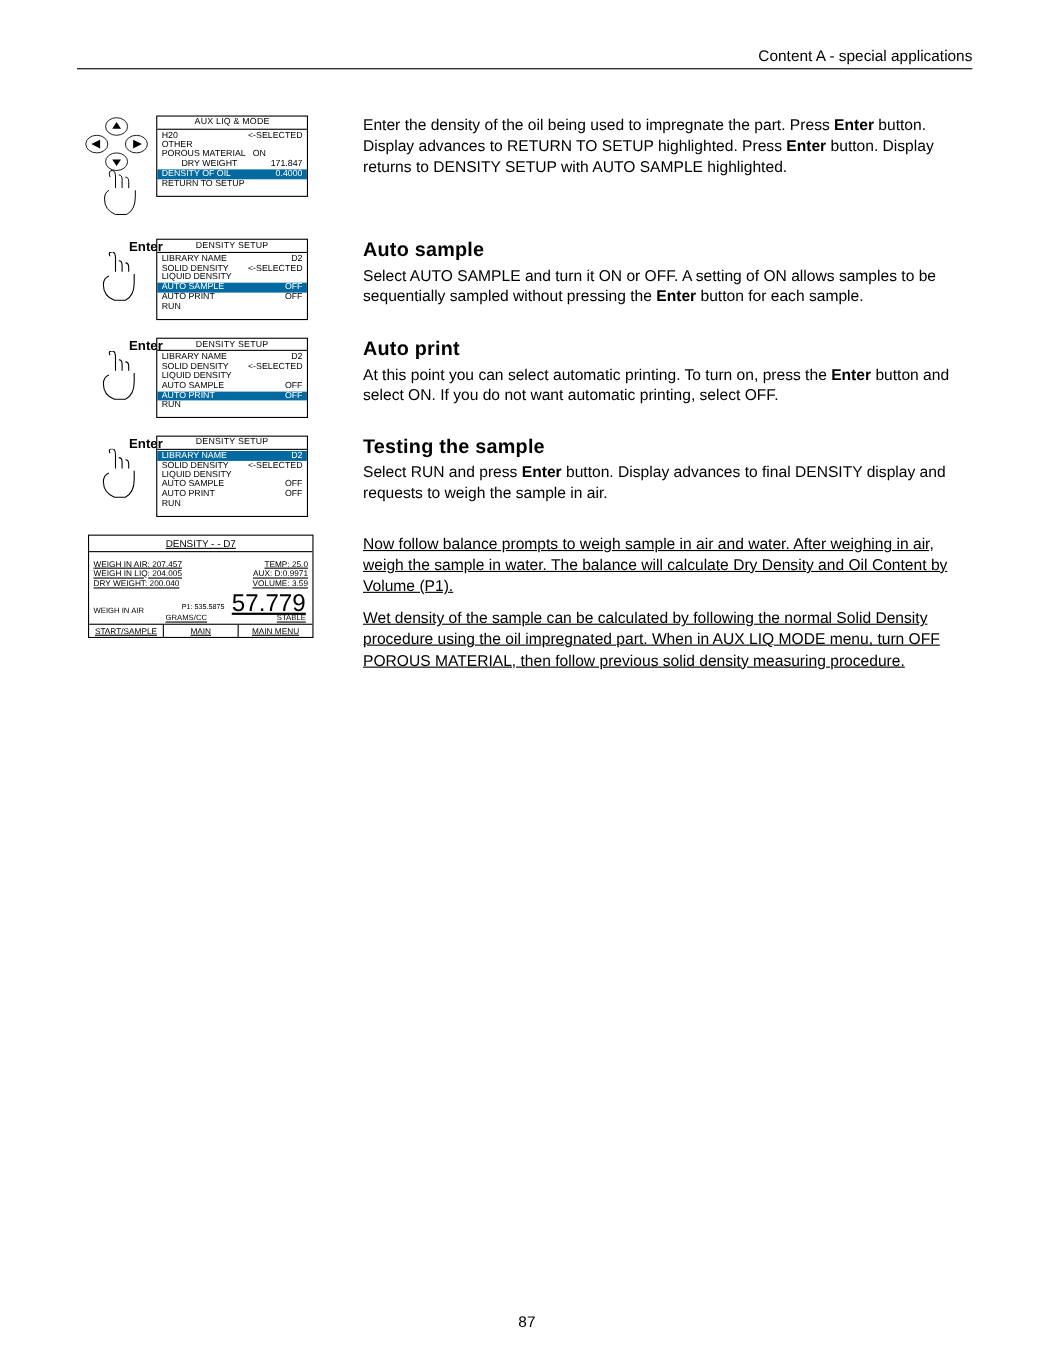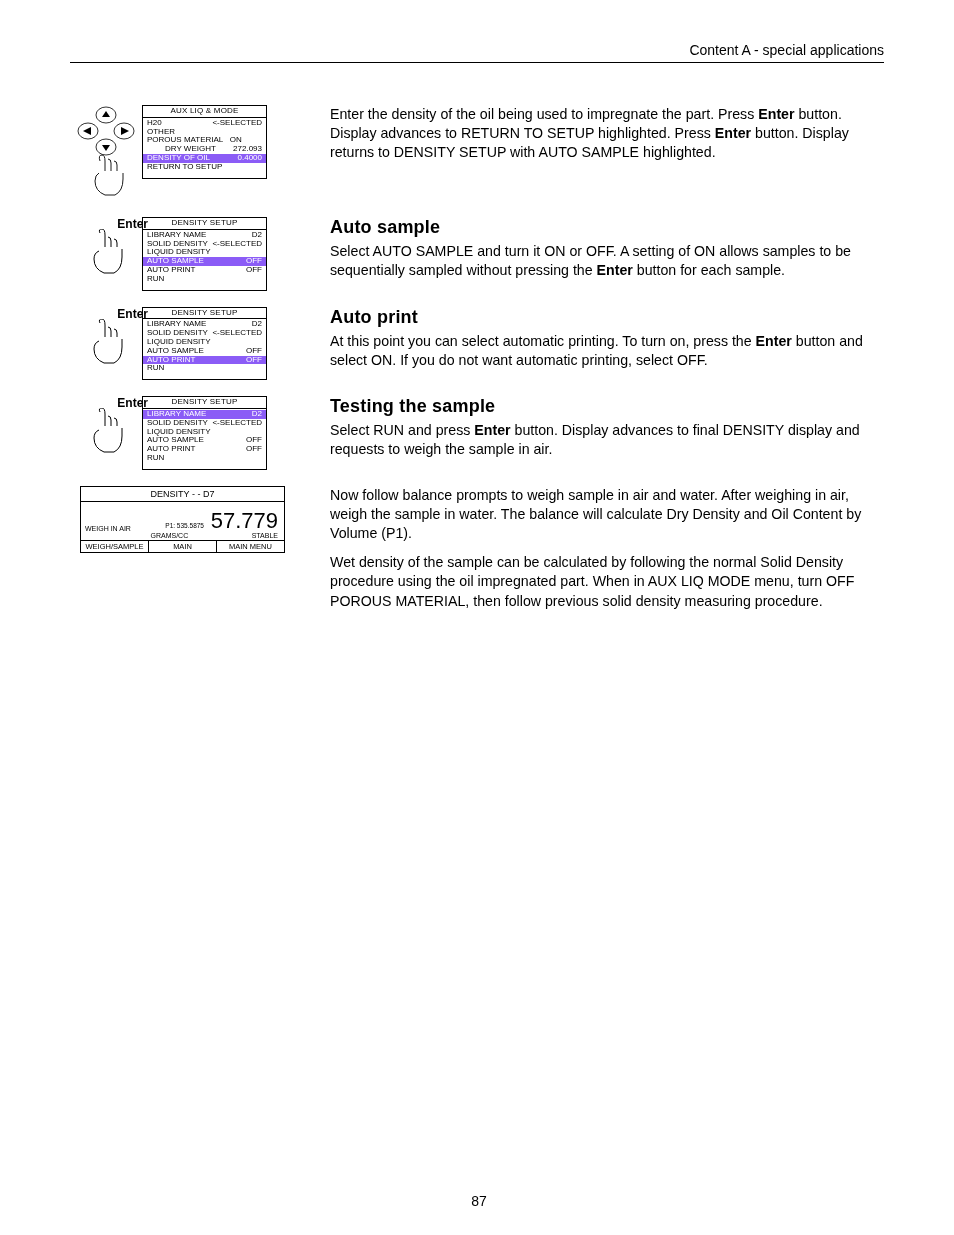--- a/index.html
+++ b/index.html
@@ -74,21 +74,21 @@
   .dpad {
     width: 72px;
     display: flex;
     flex-direction: column;
     align-items: center;
   }
 
   
   .lcd {
     border: 1px solid #000;
-    width: 125px;
+    width: 138px;
     font-family: "Arial Narrow", Arial, sans-serif;
     font-stretch: condensed;
     font-size: 8px;
     line-height: 1.1;
     box-sizing: border-box;
     padding-bottom: 6px;
   }
   .lcd .title {
     text-align: center;
     font-size: 8px;
@@ -101,21 +101,21 @@
   }
   .lcd .line {
     display: flex;
     justify-content: space-between;
     white-space: pre;
   }
   .lcd .indent {
     padding-left: 18px;
   }
   .lcd .hl {
-    background: #8b5cf6;
+    background: #0369a1;
     color: #fff;
     margin: 0 -4px;
     padding: 0 4px;
     align-items: center;
   }
 
   
   .density-display {
     border: 1px solid #000;
     width: 205px;
@@ -197,21 +197,21 @@
 
           <path d="M30,56 q-2,-6 2,-6 q3,0 3,6 v10 m3,-12 q3,0 3,4 v8 m3,-10 q3,0 3,4 v6 m-18,2 q-4,2 -4,8 q0,10 10,14 h10 q8,-4 8,-16 v-6" fill="none" stroke="#000" stroke-width="0.9"></path>
         </svg>
       </div>
       <div class="lcd">
         <div class="title">AUX LIQ &amp; MODE</div>
         <div class="rows">
             <div class="line"><span>H20</span><span>&lt;-SELECTED</span></div>
             <div class="line"><span>OTHER</span><span></span></div>
             <div class="line"><span>POROUS MATERIAL   ON</span><span></span></div>
-            <div class="line indent"><span>DRY WEIGHT</span><span>272.093</span></div>
+            <div class="line indent"><span>DRY WEIGHT</span><span>171.847</span></div>
             <div class="line hl indent"><span>DENSITY OF OIL</span><span>0.4000</span></div>
             <div class="line"><span>RETURN TO SETUP</span><span></span></div>
           </div>
       </div>
     </div>
     <div class="right-col">
       <div class="section-body">
         <span>Enter the density of the oil being used to impregnate the part. Press </span><span class="enter-bold">Enter</span><span> button. Display advances to RETURN TO SETUP  highlighted. Press </span><span class="enter-bold">Enter</span><span> button.  Display returns to DENSITY SETUP with AUTO SAMPLE highlighted.</span>
       </div>
     </div>
@@ -294,39 +294,53 @@
       </div>
     </div>
     <div class="right-col">
       <div class="section-title">Testing the sample</div>
       <div class="section-body">
         <span>Select RUN and press </span><span class="enter-bold">Enter</span><span> button. Display advances to final DENSITY display and requests to weigh the sample in air.</span>
       </div>
     </div>
   </div>
 
-  <div class="row" style="margin-top:14px;">
+  <div class="row" style="margin-top:14px;text-decoration:underline;">
     <div class="left-col" style="align-items:flex-start;">
       <div class="density-display">
         <div style="border-bottom:1px solid #000; text-align:center; padding:2px 0; font-size:9px;">DENSITY - - D7</div>
         <div style="height:6px;"></div>
+        <div class="dd-body">
+          <div class="dline">
+              <span>WEIGH IN AIR: 207.457</span>
+              <span>TEMP: 25.0</span>
+            </div>
+          <div class="dline">
+              <span>WEIGH IN LIQ: 204.005</span>
+              <span>AUX: D:0.9971</span>
+            </div>
+          <div class="dline">
+              <span>DRY WEIGHT:   200.040</span>
+              <span>VOLUME: 3.59</span>
+            </div>
+        </div>
         <div class="dd-big">
           <div class="dd-small-left">
             <div>WEIGH IN AIR</div>
           </div>
           <span>57.779</span>
           <div style="position:absolute; right:80px; bottom:2px; font-size:6.5px;">P1: 535.5875</div>
         </div>
         <div class="dd-sub">
           <span></span>
           <span>GRAMS/CC</span>
           <span>STABLE</span>
         </div>
         <div class="dd-buttons">
-          <div>WEIGH/SAMPLE</div>
+          <div>START/SAMPLE</div>
           <div>MAIN</div>
           <div>MAIN MENU</div>
         </div>
       </div>
     </div>
     <div class="right-col">
       <div class="section-body">Now follow balance prompts to weigh sample in air and water.  After weighing in air, weigh the sample in water.  The balance will calculate Dry Density and Oil Content by Volume (P1).</div>
       <div class="section-body">Wet density of the sample can be calculated by following the normal Solid Density procedure using the oil impregnated part.  When in AUX LIQ MODE menu, turn OFF POROUS MATERIAL, then follow previous solid density measuring procedure.</div>
     </div>
   </div>

